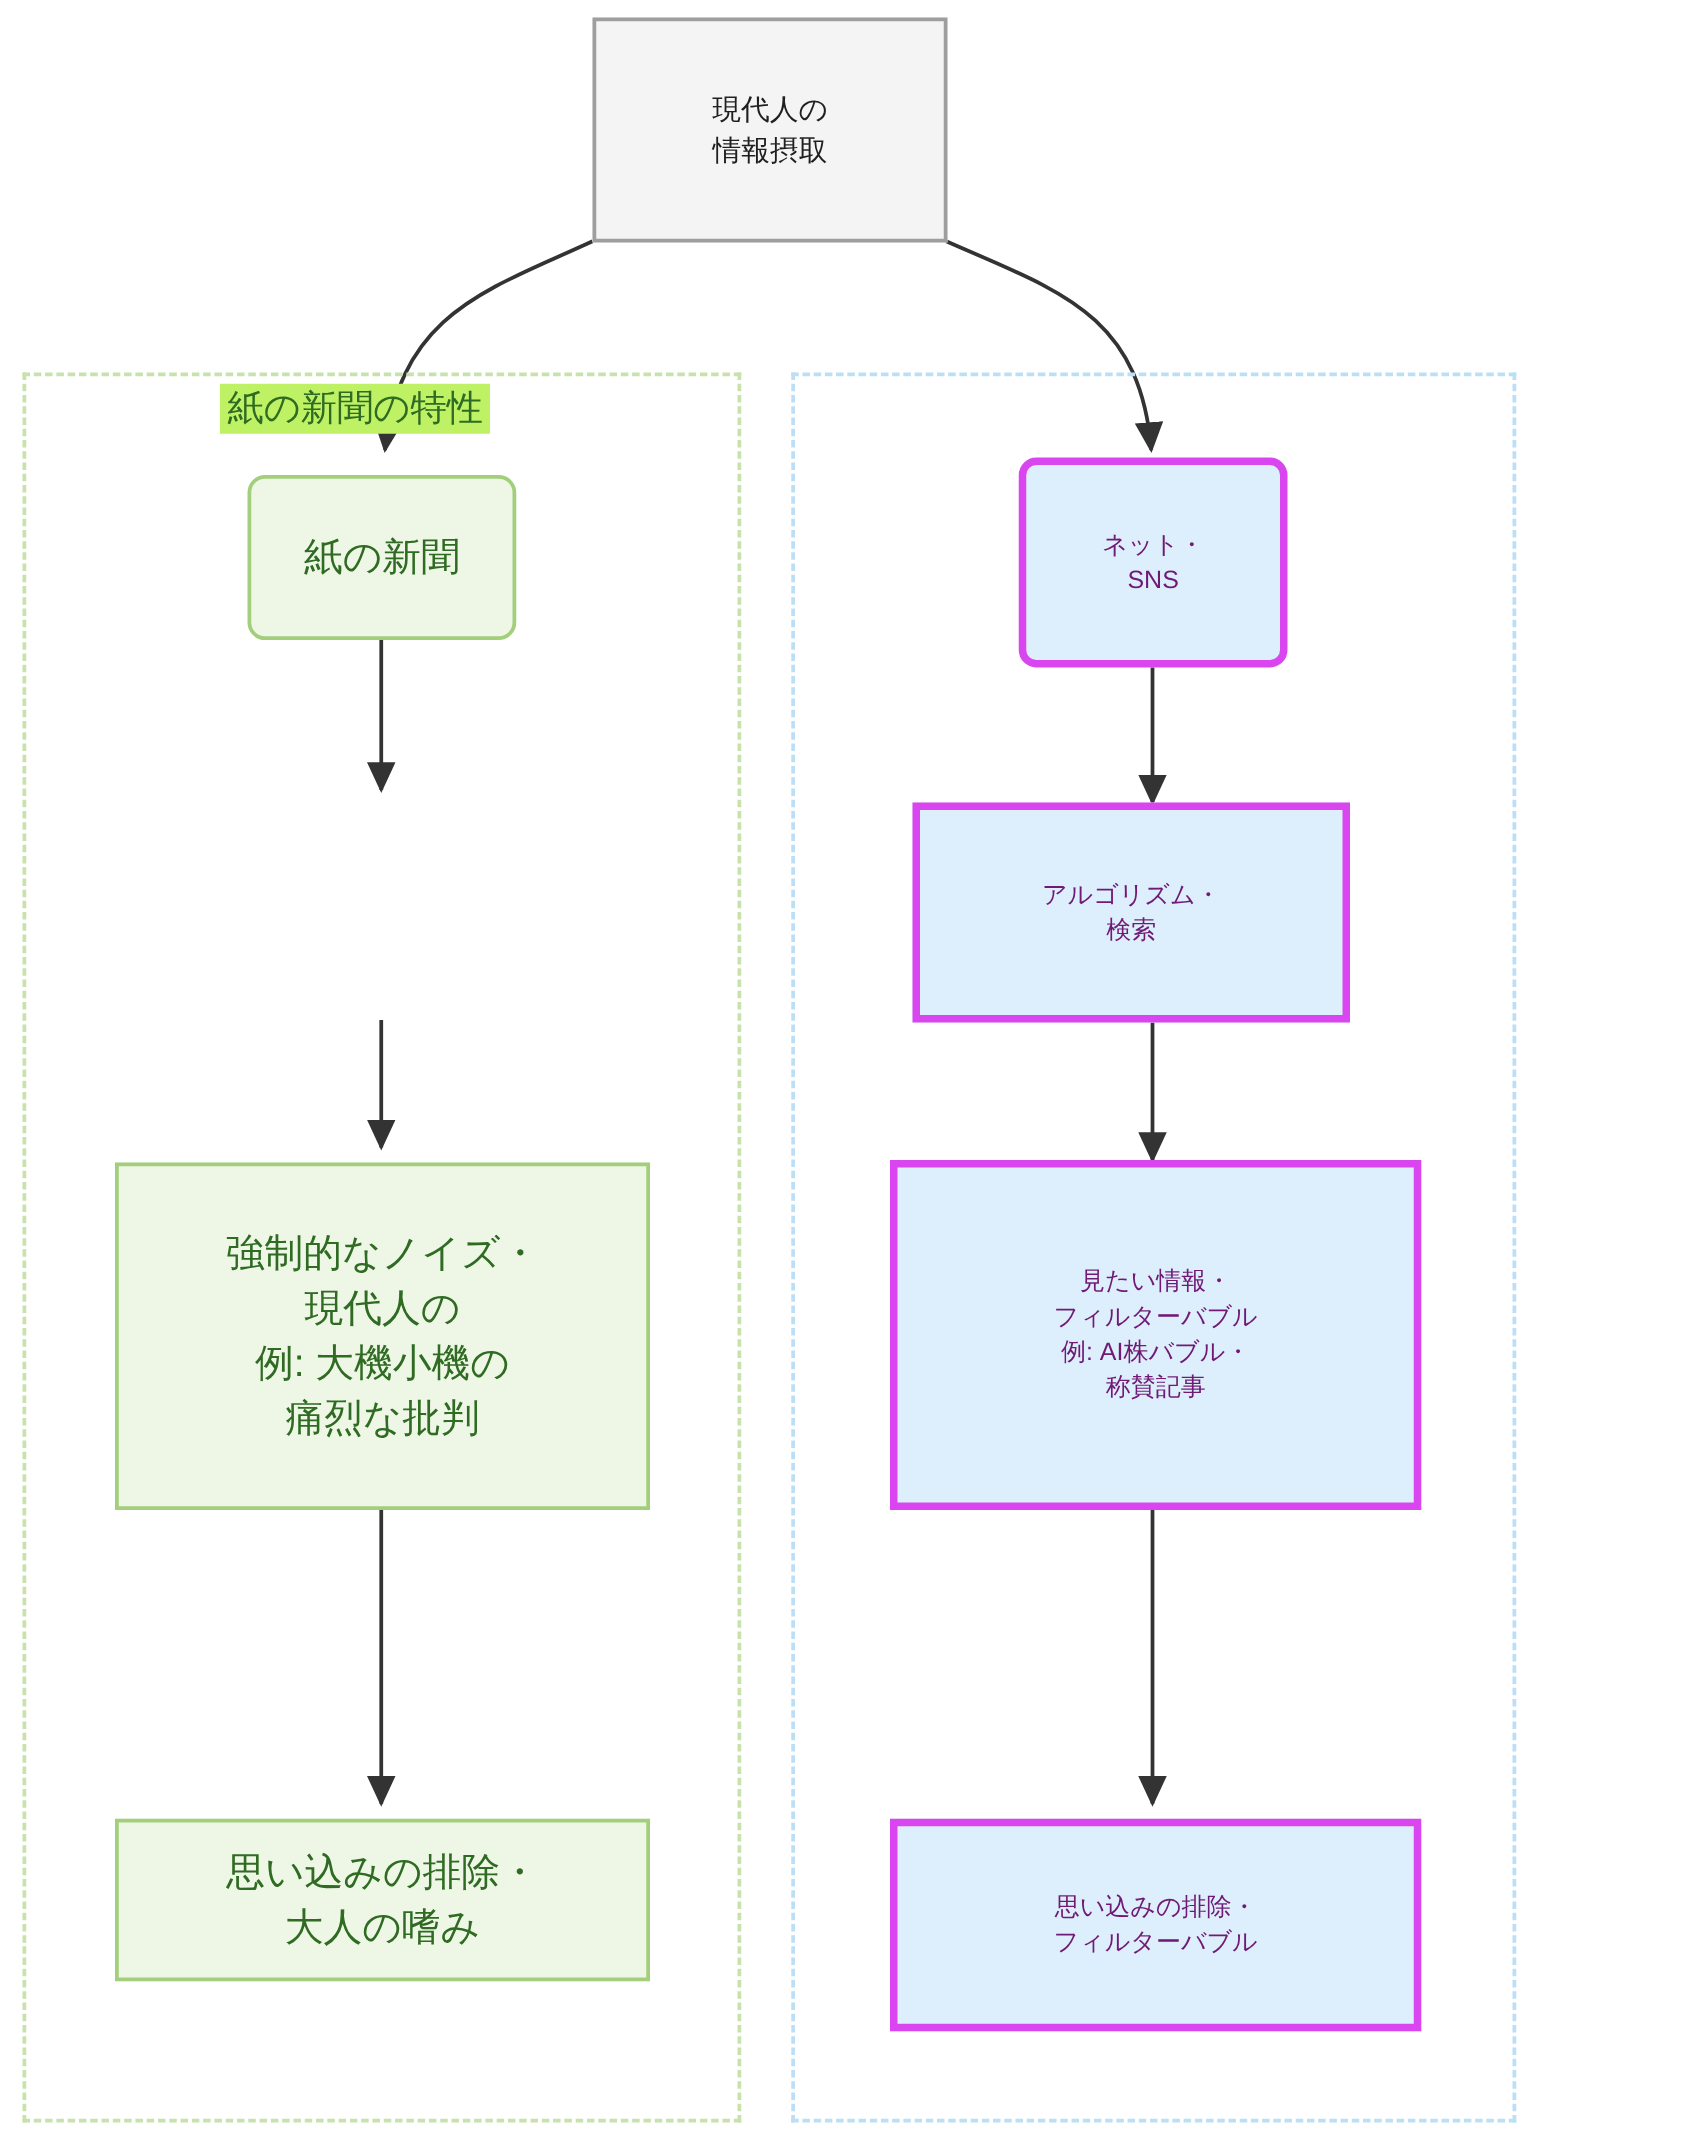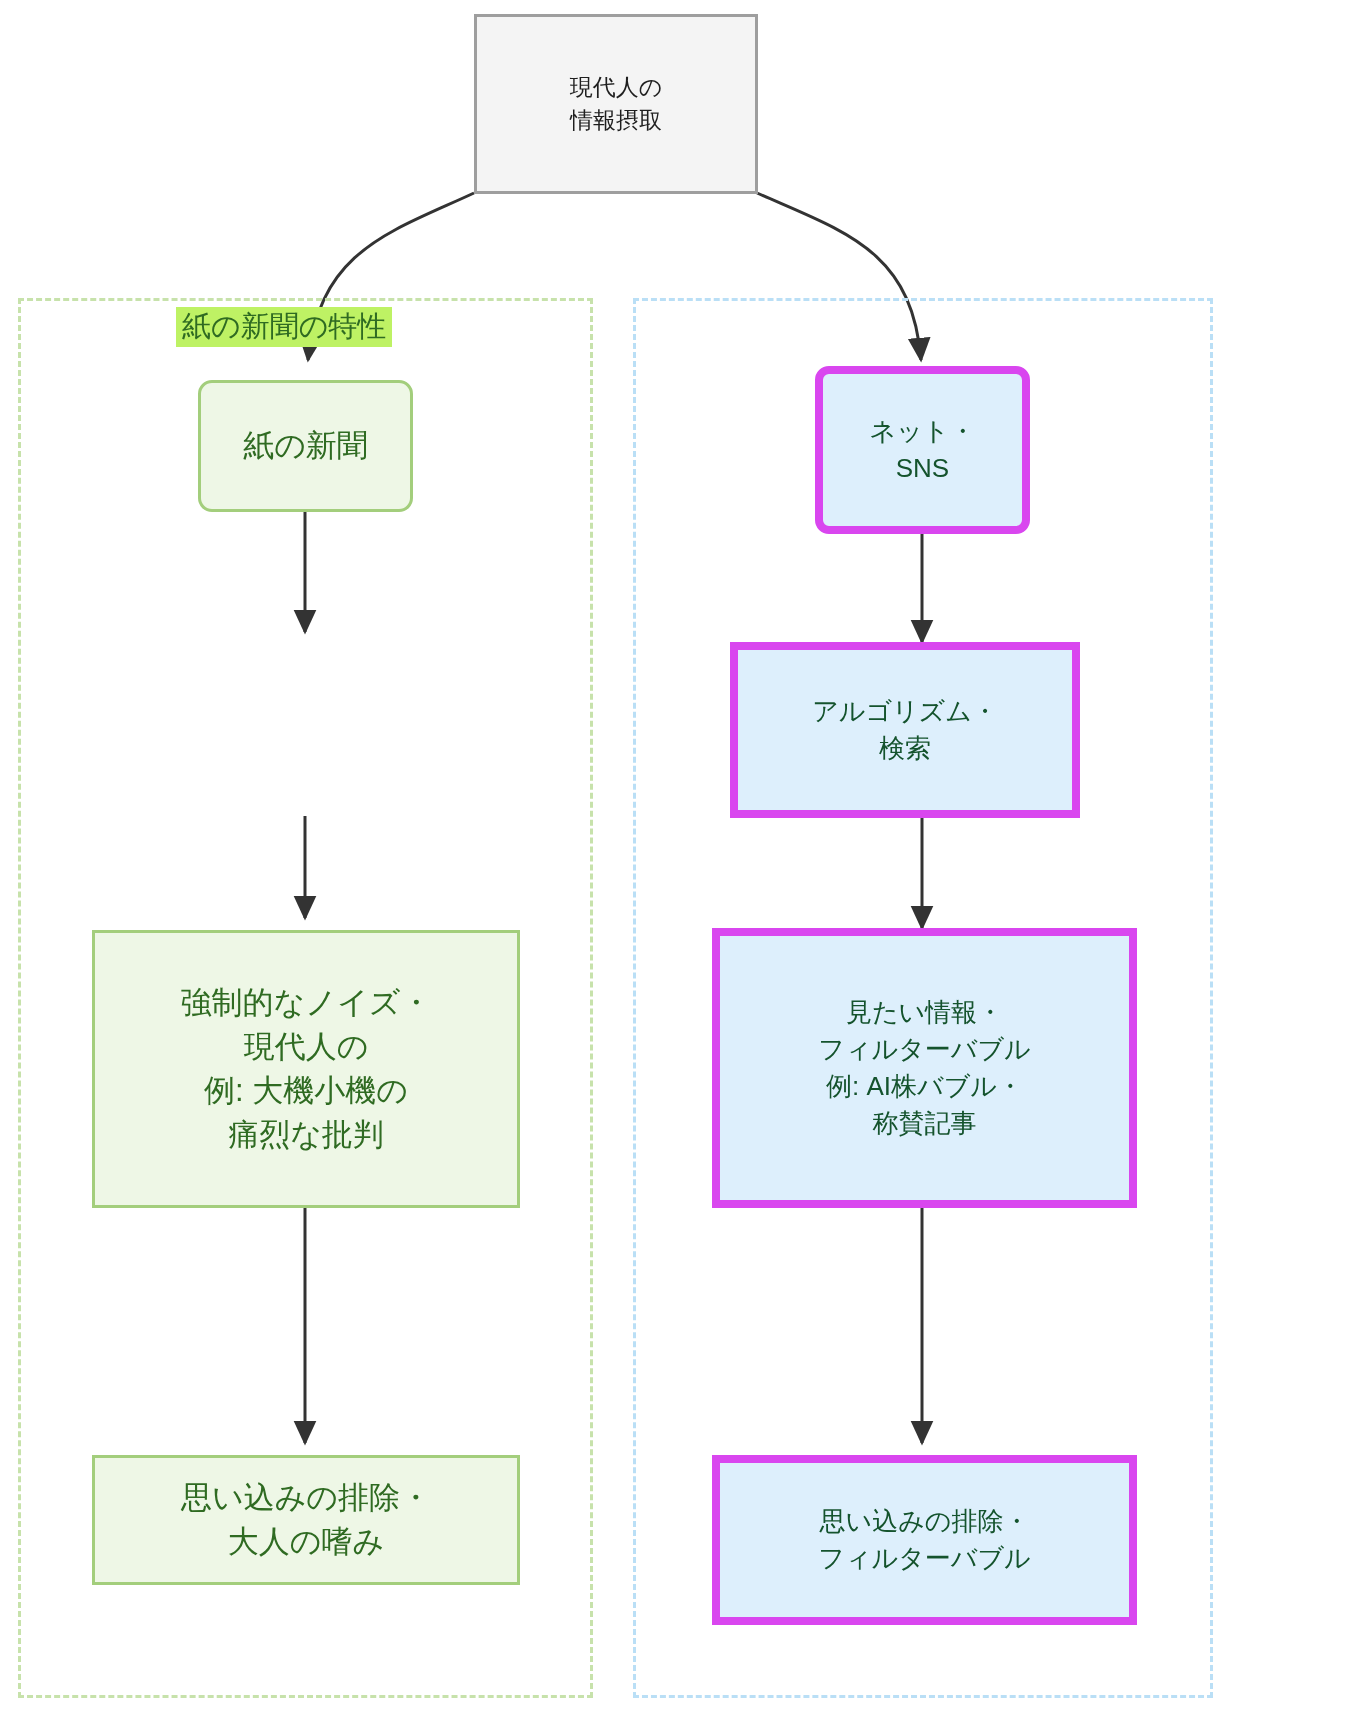--- a/index.html
+++ b/index.html
@@ -49,23 +49,23 @@
     border: 3px solid #a3ce7c;
     color: #2f6b22;
     font-size: 31px;
   }
   .node-green.rounded {
     border-radius: 14px;
   }
   
   .node-blue {
     background: #ddeffc;
-    border: 8px solid #d946ef;
-    color: #14532d;
-    font-size: 26px;
+    border: 6px solid #d946ef;
+    color: #701a75;
+    font-size: 20px;
   }
   .node-blue.rounded {
     border-radius: 14px;
   }
   
   .cluster {
     position: absolute;
     box-sizing: border-box;
     border-style: dashed;
     border-width: 3px;

